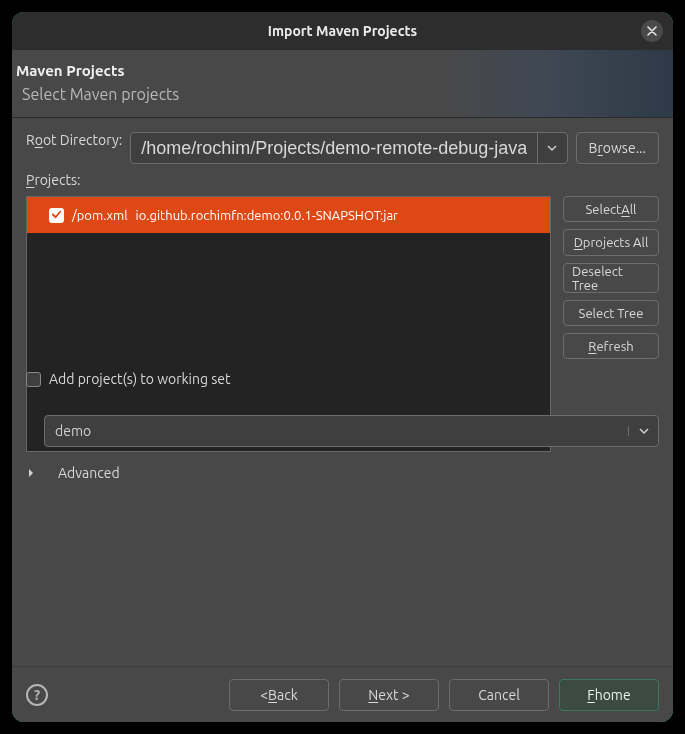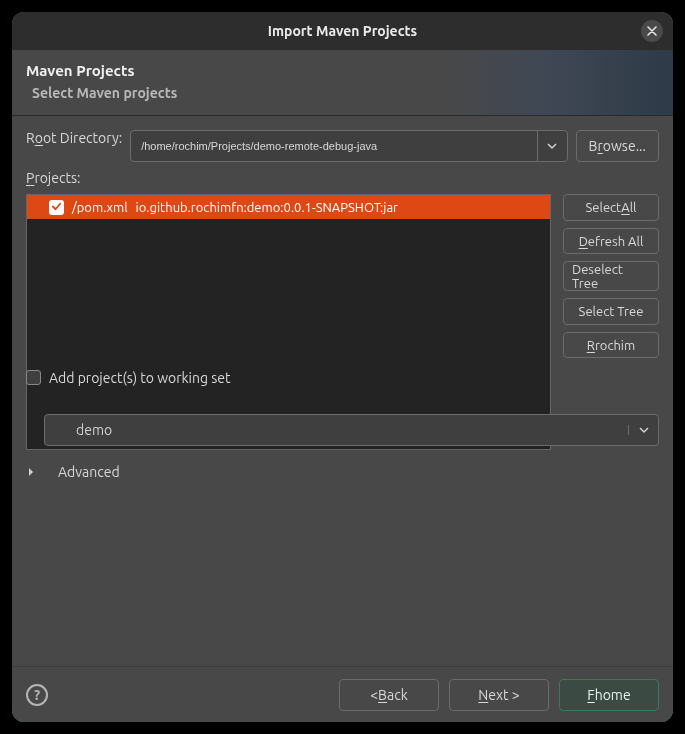--- a/index.html
+++ b/index.html
@@ -48,34 +48,34 @@
     border-radius: 50%;
     background: #4a4a4a;
     display: flex;
     align-items: center;
     justify-content: center;
     cursor: pointer;
   }
   .close-btn svg { width: 10px; height: 10px; }
   .header-panel {
     background: #484848;
-    padding: 12px 14px 14px 14px;
+    padding: 12px 14px 14px 4px;
     position: relative;
     border-bottom: 1px solid #2a2a2a;
     background-image: linear-gradient(to right, #484848 0%, #484848 65%, #404854 80%, #2e3a48 100%);
   }
   .header-title {
     color: #efefef;
     font-weight: 600;
     font-size: 15px;
   }
   .header-subtitle {
     color: #b8b8b8;
-    font-weight: 700;
-    font-size: 14px;
+    font-weight: 400;
+    font-size: 16px;
     margin-top: 6px;
     margin-left: 6px;
   }
   .body {
     flex: 1;
     background: #484848;
     padding: 14px;
     display: flex;
     flex-direction: column;
     gap: 8px;
@@ -97,21 +97,21 @@
     border-radius: 4px;
     background: #3f3f3f;
     overflow: hidden;
   }
   .text-input {
     flex: 1;
     padding: 0 10px;
     display: flex;
     align-items: center;
     color: #d8d8d8;
-    font-size: 11px;
+    font-size: 18px;
     background: transparent;
     border: none;
     outline: none;
   }
   .dropdown-arrow {
     width: 30px;
     border-left: 1px solid #6c6c6c;
     display: flex;
     align-items: center;
     justify-content: center;
@@ -144,21 +144,21 @@
   }
   .projects-list {
     flex: 1;
     background: #232323;
     border: 1px solid #666;
     min-height: 256px;
     max-height: 256px;
     overflow: auto;
   }
   .project-item {
-    height: 24px;
+    height: 36px;
     background: #dd4814;
     color: #fff;
     display: flex;
     align-items: center;
     padding: 0 6px 0 22px;
     gap: 8px;
     font-size: 13px;
   }
   .checkbox {
     width: 15px;
@@ -184,34 +184,33 @@
   .side-buttons .btn {
     width: 100%;
     min-width: 0;
     padding: 0 8px;
     font-size: 13px;
     height: 32px;
     justify-content: center;
   }
   .workingset-row {
     display: flex;
-    align-items: flex-start;
+    align-items: flex-end;
     gap: 8px;
     margin-top: 4px;
   }
   .workingset-select {
     height: 32px;
     border: 1px solid #6c6c6c;
     border-radius: 4px;
     background: #3f3f3f;
     display: flex;
     align-items: center;
     margin-top: 20px;
     margin-left: 18px;
-    padding-left: 21px;
   }
   .workingset-select .sel-text {
     flex: 1;
     padding: 0 10px;
     color: #d0d0d0;
   }
   .advanced-row {
     display: flex;
     align-items: center;
     gap: 22px;
@@ -309,28 +308,28 @@
       </div>
       <div class="side-buttons">
         <div class="btn">
           <span>Select </span>
             <span class="underline">A</span>
             <span>ll</span>
         </div>
         <div class="btn">
           <span></span>
             <span class="underline">D</span>
-            <span>efresh All</span>
+            <span>projects All</span>
         </div>
         <div class="btn">Deselect Tree</div>
         <div class="btn">Select Tree</div>
         <div class="btn">
           <span></span>
             <span class="underline">R</span>
-            <span>rochim</span>
+            <span>efresh</span>
         </div>
       </div>
     </div>
 
     <div class="workingset-row">
       <div class="checkbox unchecked"></div>
       <span class="label">Add project(s) to working set</span>
     </div>
 
     <div class="workingset-select">
@@ -364,20 +363,21 @@
     <div class="btn">
       <span>&lt; </span>
         <span class="underline">B</span>
         <span>ack</span>
     </div>
     <div class="btn">
       <span></span>
         <span class="underline">N</span>
         <span>ext &gt;</span>
     </div>
+    <div class="btn">Cancel</div>
     <div class="btn primary">
       <span></span>
         <span class="underline">F</span>
         <span>home</span>
     </div>
   </div>
 
 </div>
 
 </body></html>

